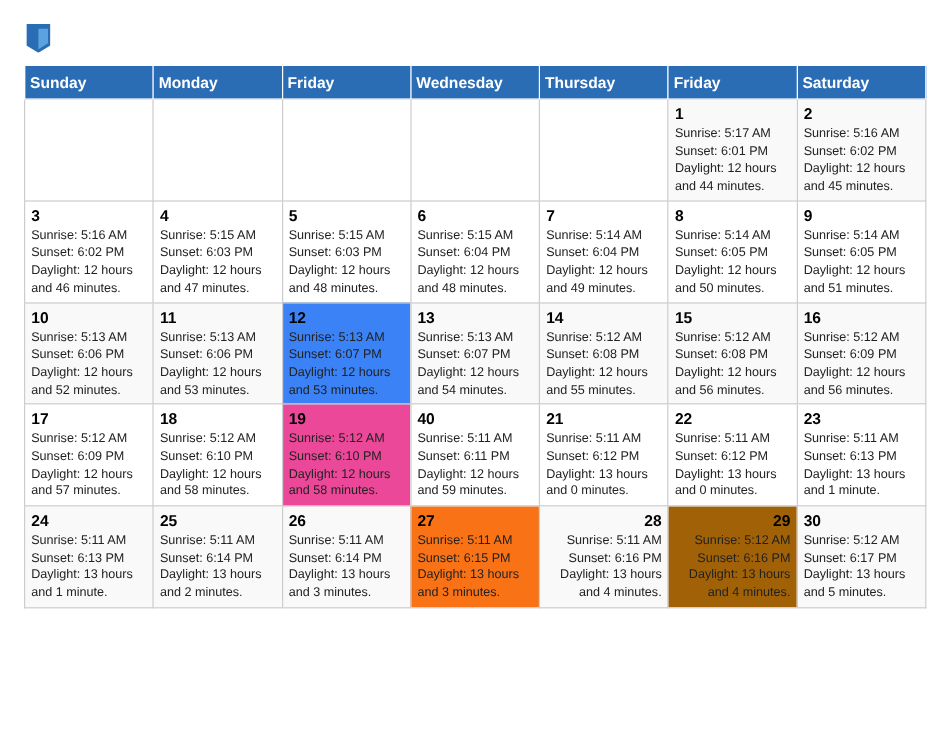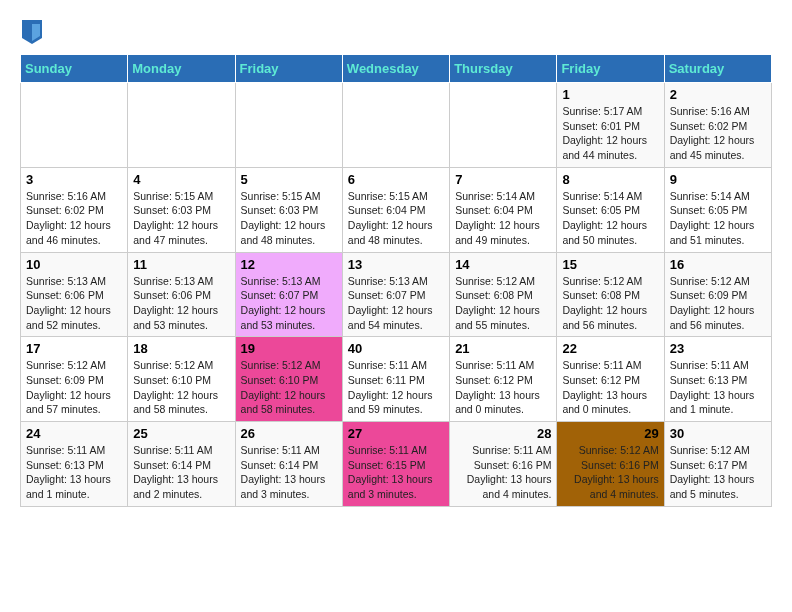--- a/index.html
+++ b/index.html
@@ -48,21 +48,21 @@
       font-weight: normal;
       color: #444;
     }
     .calendar {
       width: 100%;
       border-collapse: collapse;
       font-size: 11px;
     }
     .calendar th {
       background: #2a6db5;
-      color: #5eead4;
+      color: #ffffff;
       padding: 6px 4px;
       text-align: left;
       font-size: 13px;
       font-weight: bold;
       border: 1px solid #fff;
     }
     .calendar td {
       border: 1px solid #ccc;
       vertical-align: top;
       padding: 4px 5px;
@@ -203,21 +203,21 @@
 Daylight: 12 hours
 and 52 minutes.</div>
         </td>
         <td style="background: rgb(249, 249, 249);">
           <span class="day-num">11</span>
           <div class="day-info" style="white-space: pre-line;">Sunrise: 5:13 AM
 Sunset: 6:06 PM
 Daylight: 12 hours
 and 53 minutes.</div>
         </td>
-        <td style="background: #f0abfc;">
+        <td style="background: #3b82f6;">
           <span class="day-num">12</span>
           <div class="day-info" style="white-space: pre-line;">Sunrise: 5:13 AM
 Sunset: 6:07 PM
 Daylight: 12 hours
 and 53 minutes.</div>
         </td>
         <td style="background: rgb(249, 249, 249);">
           <span class="day-num">13</span>
           <div class="day-info" style="white-space: pre-line;">Sunrise: 5:13 AM
 Sunset: 6:07 PM
@@ -312,21 +312,21 @@
 Daylight: 13 hours
 and 2 minutes.</div>
         </td>
         <td style="background: rgb(249, 249, 249); margin-left: 48px;">
           <span class="day-num">26</span>
           <div class="day-info" style="white-space: pre-line;">Sunrise: 5:11 AM
 Sunset: 6:14 PM
 Daylight: 13 hours
 and 3 minutes.</div>
         </td>
-        <td style="background: #ec4899; margin-left: 48px;">
+        <td style="background: #f97316; margin-left: 48px;">
           <span class="day-num">27</span>
           <div class="day-info" style="white-space: pre-line;">Sunrise: 5:11 AM
 Sunset: 6:15 PM
 Daylight: 13 hours
 and 3 minutes.</div>
         </td>
         <td style="background: rgb(249, 249, 249); text-align: right;">
           <span class="day-num">28</span>
           <div class="day-info" style="white-space: pre-line;">Sunrise: 5:11 AM
 Sunset: 6:16 PM

